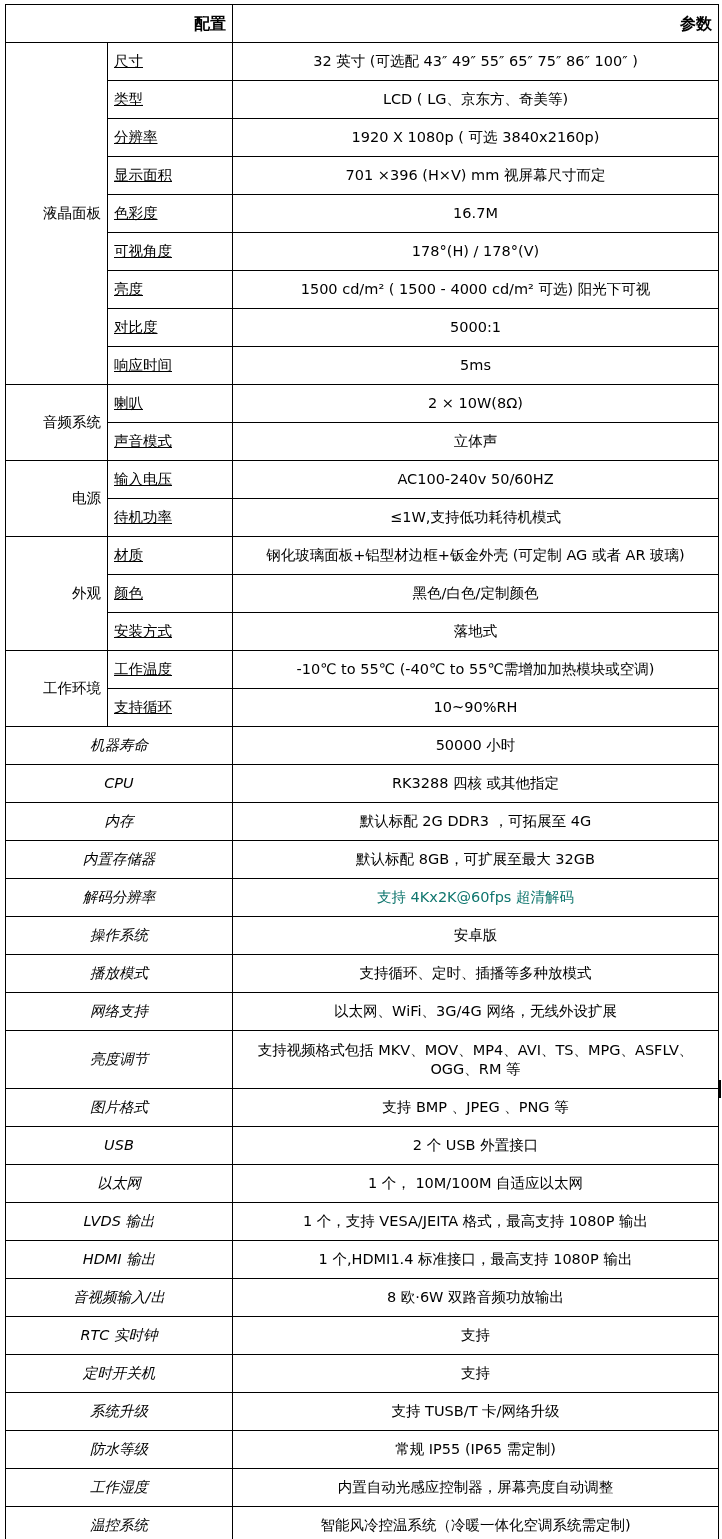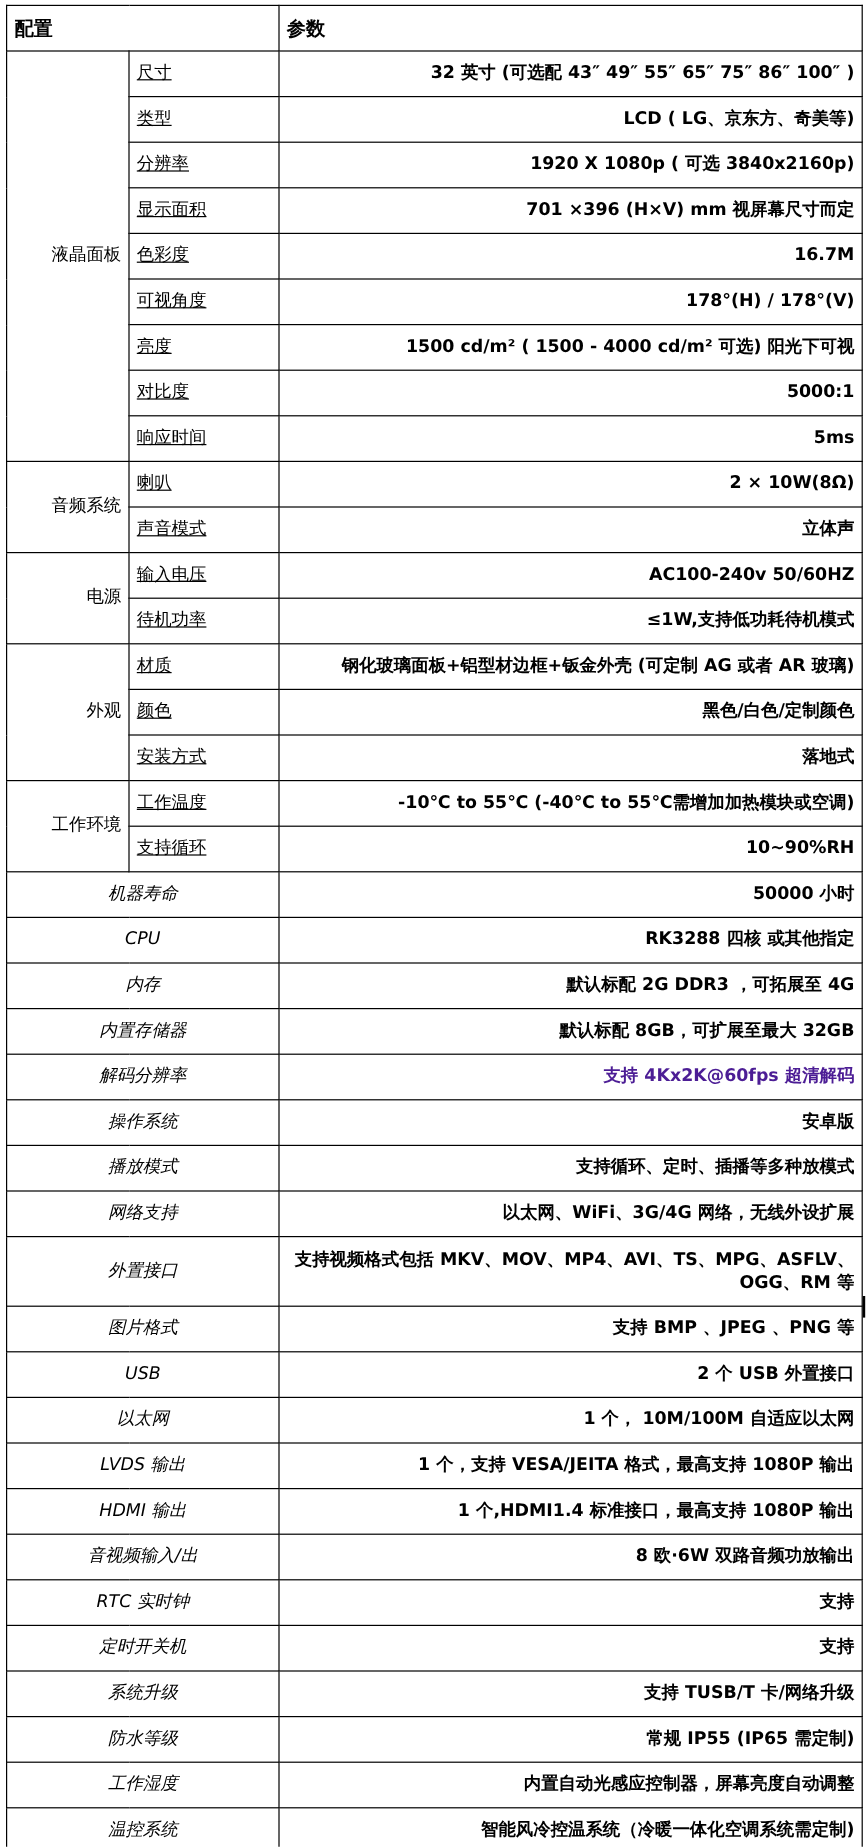--- a/index.html
+++ b/index.html
@@ -1,28 +1,28 @@
 <!DOCTYPE html>
 <html><head>
 <meta charset="utf-8">
 <style>
   html, body { margin: 0; padding: 0; background: #ffffff; }
   body { width: 722px; height: 1539px; position: relative; overflow: hidden;
          font-family: "DejaVu Sans", "Liberation Sans", sans-serif; color: #000; }
   table.spec { position: absolute; left: 5px; top: 4px; width: 713px;
                border-collapse: collapse; table-layout: fixed; font-size: 14.5px; }
   table.spec td, table.spec th { border: 1px solid #000; padding: 0 6px; line-height: 19px; }
-  th.h { height: 37px; font-weight: bold; font-size: 16px; text-align: left; }
+  th.h { height: 37px; font-weight: bold; font-size: 16px; text-align: right; }
   td.grp { text-align: right; vertical-align: middle; }
   td.sub { text-align: left; text-decoration: underline; }
   td.lbl { text-align: center; font-style: italic; }
-  td.val { text-align: right; padding-left: 7px; font-weight: bold; }
+  td.val { text-align: center; padding-left: 7px; }
   tr.r td { height: 37px; }
   tr.r2 td { height: 57px; }
-  .muted { color: #4c1d95; }
+  .muted { color: #0f766e; }
   .edge-mark { position: absolute; right: 1px; background: #000; width: 2px; }
 </style>
 </head>
 <body>
 
 <table class="spec">
   <colgroup>
     <col style="width:102px">
       <col style="width:125px">
       <col style="width:486px">
@@ -141,21 +141,21 @@
   </tr>
   <tr class="r">
     <td class="lbl" colspan="2">播放模式</td>
     <td class="val">支持循环、定时、插播等多种放模式</td>
   </tr>
   <tr class="r">
     <td class="lbl" colspan="2">网络支持</td>
     <td class="val">以太网、WiFi、3G/4G 网络，无线外设扩展</td>
   </tr>
   <tr class="r2">
-    <td class="lbl" colspan="2">外置接口</td>
+    <td class="lbl" colspan="2">亮度调节</td>
     <td class="val">支持视频格式包括 MKV、MOV、MP4、AVI、TS、MPG、ASFLV、OGG、RM 等</td>
   </tr>
   <tr class="r">
     <td class="lbl" colspan="2">图片格式</td>
     <td class="val">支持 BMP 、JPEG 、PNG 等</td>
   </tr>
   <tr class="r">
     <td class="lbl" colspan="2">USB</td>
     <td class="val">2 个 USB 外置接口</td>
   </tr>

